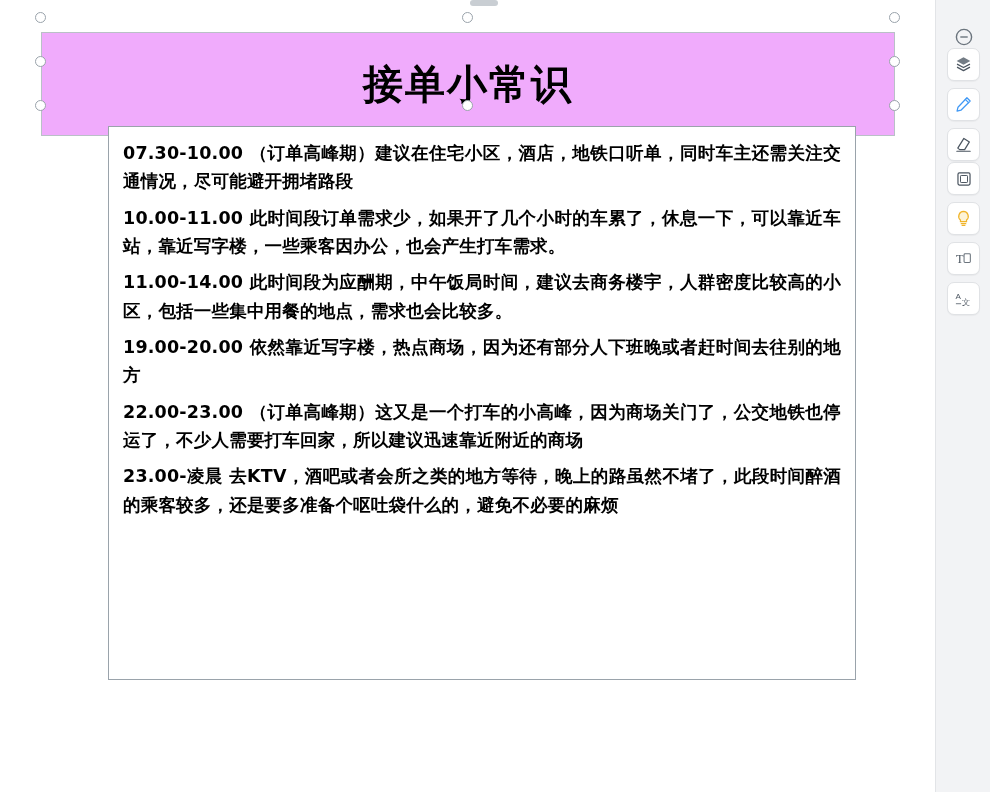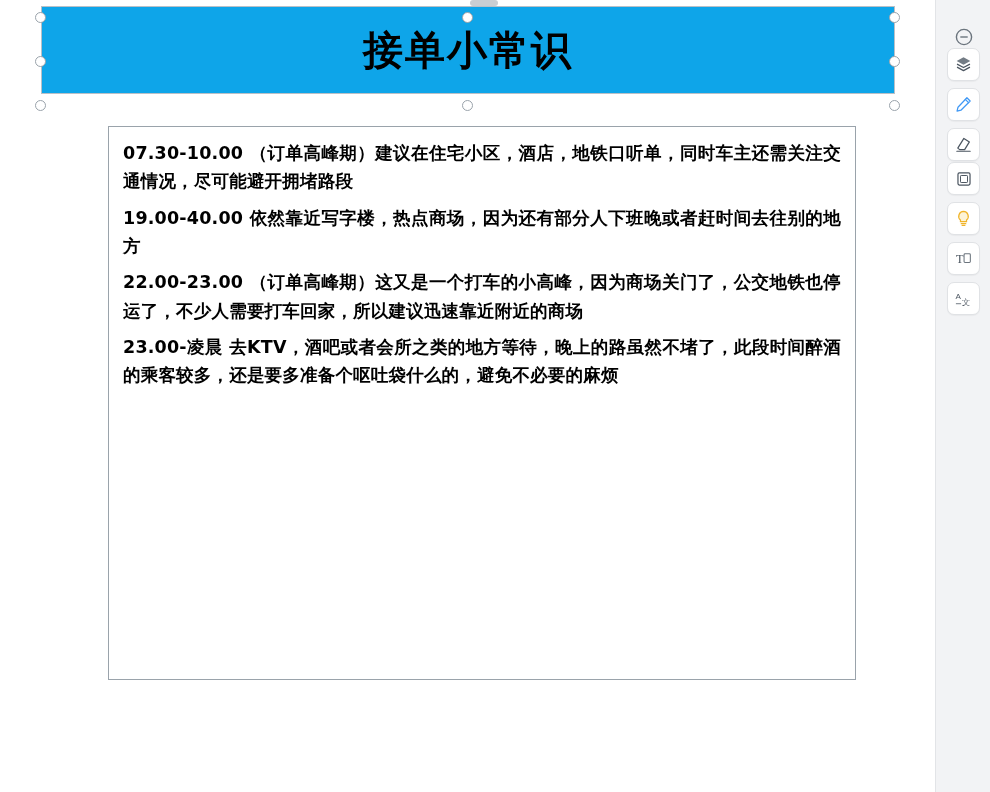--- a/index.html
+++ b/index.html
@@ -22,24 +22,24 @@
     position: absolute;
     left: 0; top: 0;
     width: 935px;
     height: 792px;
     background: #ffffff;
   }
 
   
   #title-box {
     position: absolute;
-    left: 41px; top: 6px;
-    width: 854px; height: 88px;
+    left: 41px; top: 32px;
+    width: 854px; height: 104px;
     border: 1px solid #b9c0c7;
-    background: #0ea5e9;
+    background: #f0abfc;
   }
   #title-text {
     position: absolute;
     left: 0; top: 0;
     width: 100%; height: 100%;
     display: flex;
     align-items: center;
     justify-content: center;
     font-size: 40px;
     font-weight: bold;
@@ -147,21 +147,23 @@
     <div class="handle" style="left:462px; top:12px;"></div>
     <div class="handle" style="left:889px; top:12px;"></div>
     <div class="handle" style="left:35px;  top:56px;"></div>
     <div class="handle" style="left:889px; top:56px;"></div>
     <div class="handle" style="left:35px;  top:100px;"></div>
     <div class="handle" style="left:462px; top:100px;"></div>
     <div class="handle" style="left:889px; top:100px;"></div>
 
     <div id="body-box">
       <p class="para">07.30-10.00 （订单高峰期）建议在住宅小区，酒店，地铁口听单，同时车主还需关注交通情况，尽可能避开拥堵路段</p>
-      <p class="para">19.00-40.00 依然靠近写字楼，热点商场，因为还有部分人下班晚或者赶时间去往别的地方</p>
+      <p class="para">10.00-11.00 此时间段订单需求少，如果开了几个小时的车累了，休息一下，可以靠近车站，靠近写字楼，一些乘客因办公，也会产生打车需求。</p>
+      <p class="para">11.00-14.00 此时间段为应酬期，中午饭局时间，建议去商务楼宇，人群密度比较高的小区，包括一些集中用餐的地点，需求也会比较多。</p>
+      <p class="para">19.00-20.00 依然靠近写字楼，热点商场，因为还有部分人下班晚或者赶时间去往别的地方</p>
       <p class="para">22.00-23.00 （订单高峰期）这又是一个打车的小高峰，因为商场关门了，公交地铁也停运了，不少人需要打车回家，所以建议迅速靠近附近的商场</p>
       <p class="para">23.00-凌晨 去KTV，酒吧或者会所之类的地方等待，晚上的路虽然不堵了，此段时间醉酒的乘客较多，还是要多准备个呕吐袋什么的，避免不必要的麻烦</p>
     </div>
 
     <div id="bottom-strip"></div>
   </div>
 
   <div id="right-rail">
 
     <div class="rail-btn plain" style="top:20px;">

